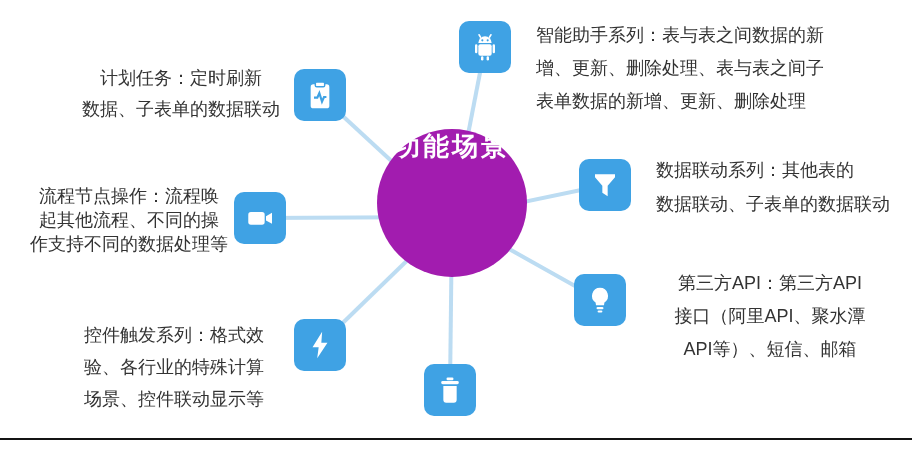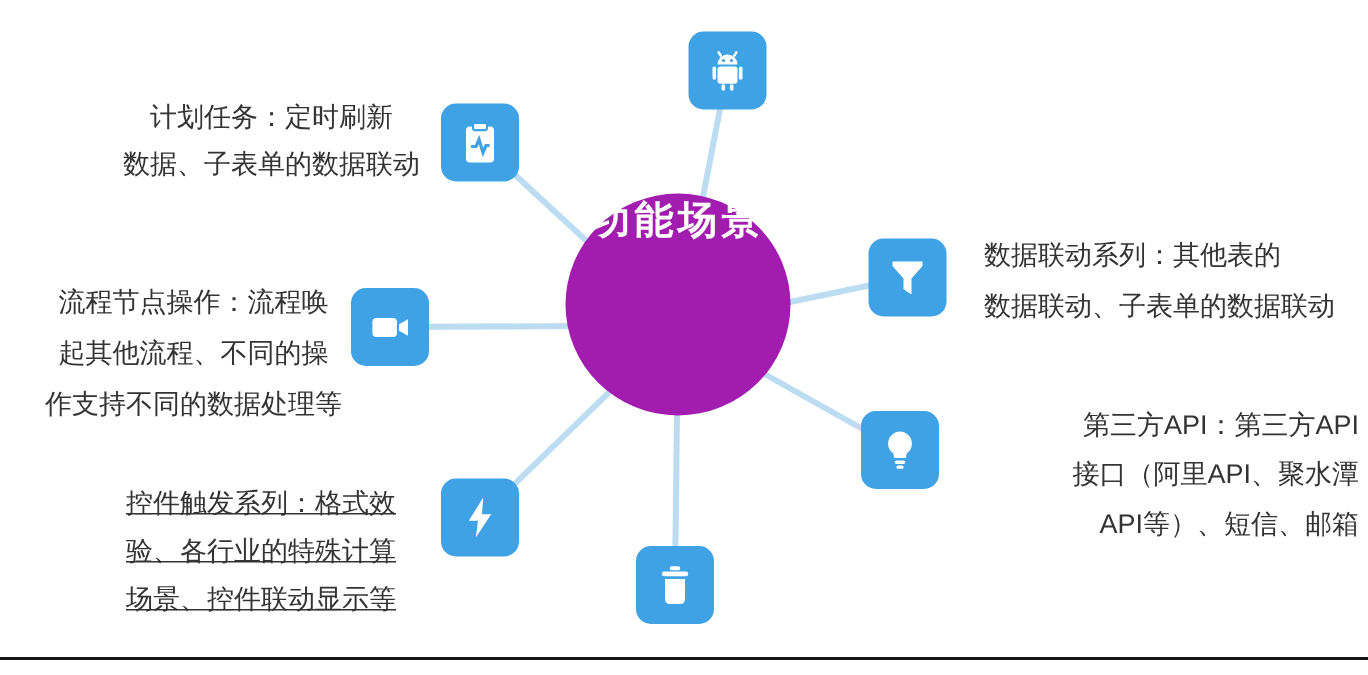--- a/index.html
+++ b/index.html
@@ -32,24 +32,24 @@
   .pos-android{left:459px;top:21px;}
   .pos-funnel{left:579px;top:159px;}
   .pos-bulb{left:574px;top:274px;}
   .pos-trash{left:424px;top:364px;}
   .pos-bolt{left:294px;top:319px;}
   .pos-camera{left:234px;top:192px;}
 
   
   .txt-scheduled{left:72px;top:63px;width:218px;text-align:center;line-height:31px;}
   .txt-assistant{left:536px;top:19px;width:332px;text-align:left;line-height:33px;}
-  .txt-flow{left:18px;top:184px;width:222px;text-align:center;line-height:34px;}
+  .txt-flow{left:18px;top:184px;width:222px;text-align:center;line-height:24px;}
   .txt-linkage{left:656px;top:153px;width:260px;text-align:left;line-height:34px;}
-  .txt-api{left:650px;top:267px;width:240px;text-align:right;line-height:33px;margin-left:16px;}
-  .txt-widget{left:84px;top:319px;width:210px;text-align:left;line-height:32px;text-decoration:underline;}
+  .txt-api{left:650px;top:267px;width:240px;text-align:center;line-height:33px;}
+  .txt-widget{left:84px;top:319px;width:210px;text-align:left;line-height:32px;}
   .txt-external{left:497px;top:369px;width:248px;text-align:left;line-height:31px;}
 
   .bottom-divider{
     position:absolute;left:0;top:438px;width:912px;height:2px;
     background:#141414;z-index:4;
   }
 </style>
 </head>
 <body>
 
@@ -92,20 +92,23 @@
         <circle cx="10" cy="7" r="0.8" fill="#3fa2e4"></circle>
         <circle cx="14" cy="7" r="0.8" fill="#3fa2e4"></circle>
         <rect x="7" y="10" width="10" height="8.6" rx="1.5" fill="#fff"></rect>
         <rect x="4.5" y="10" width="1.8" height="6.6" rx="0.9" fill="#fff"></rect>
         <rect x="17.7" y="10" width="1.8" height="6.6" rx="0.9" fill="#fff"></rect>
         <rect x="9" y="18.9" width="1.8" height="3.2" rx="0.9" fill="#fff"></rect>
         <rect x="13.2" y="18.9" width="1.8" height="3.2" rx="0.9" fill="#fff"></rect>
       </svg>
     </span>
   </div>
+  <div class="node-text txt-assistant">智能助手系列：表与表之间数据的新
+增、更新、删除处理、表与表之间子
+表单数据的新增、更新、删除处理</div>
 
   <div class="icon-box pos-camera">
     <span>
       <svg viewBox="0 0 24 24">
         <rect x="3.2" y="7.5" width="12.3" height="9.5" rx="2" fill="#fff"></rect>
         <path d="M16.5 10.6 L21 8.1 v8.3 L16.5 13.9 z" fill="#fff"></path>
       </svg>
     </span>
   </div>
   <div class="node-text txt-flow">流程节点操作：流程唤

